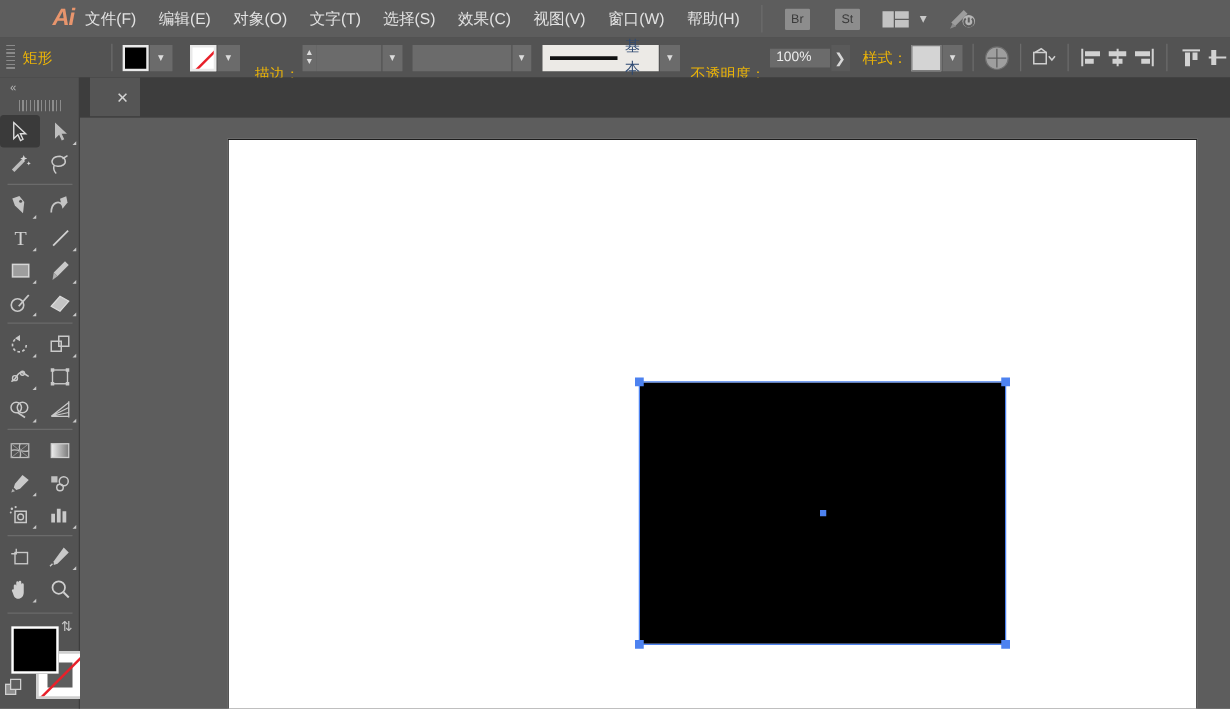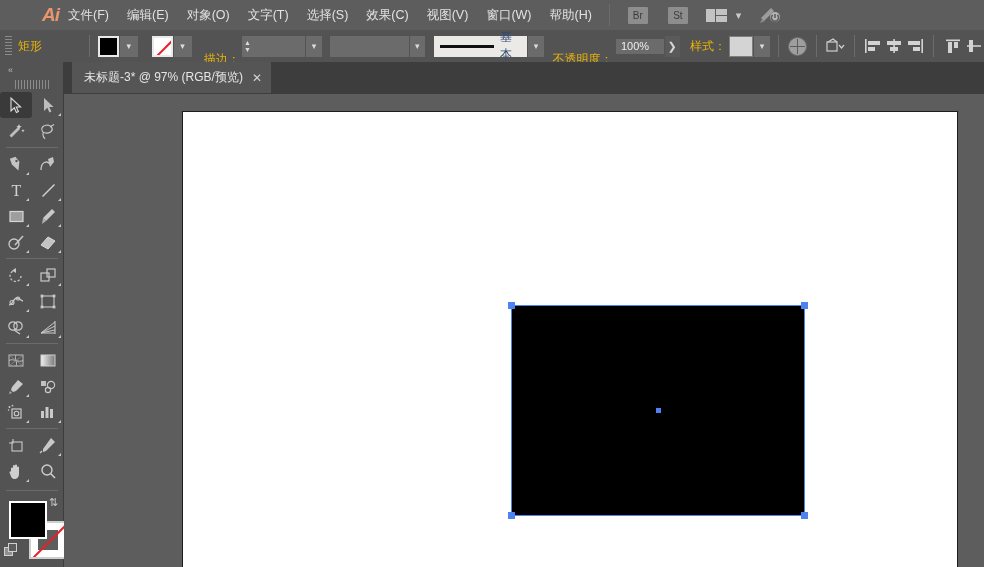--- a/index.html
+++ b/index.html
@@ -335,21 +335,20 @@
     <div class="icbtn">
       <svg width="20" height="16" viewBox="0 0 20 16">
         <rect x="3" y="7.2" width="14" height="1.6" fill="#d2d2d2"></rect>
         <rect x="5" y="2" width="4" height="12" fill="#d2d2d2"></rect>
       </svg>
     </div>
   </div>
 
   <div class="tabstrip">
     <div class="doctab">
-      <span>未标题-3* @ 97% (RGB/预览)</span>
       <span class="tabclose">✕</span>
     </div>
   </div>
 
   <div class="toolbar">
     <div class="tb-collapse">«</div>
     <div class="tb-grip"></div>
 
     <div class="tgrid">
 

